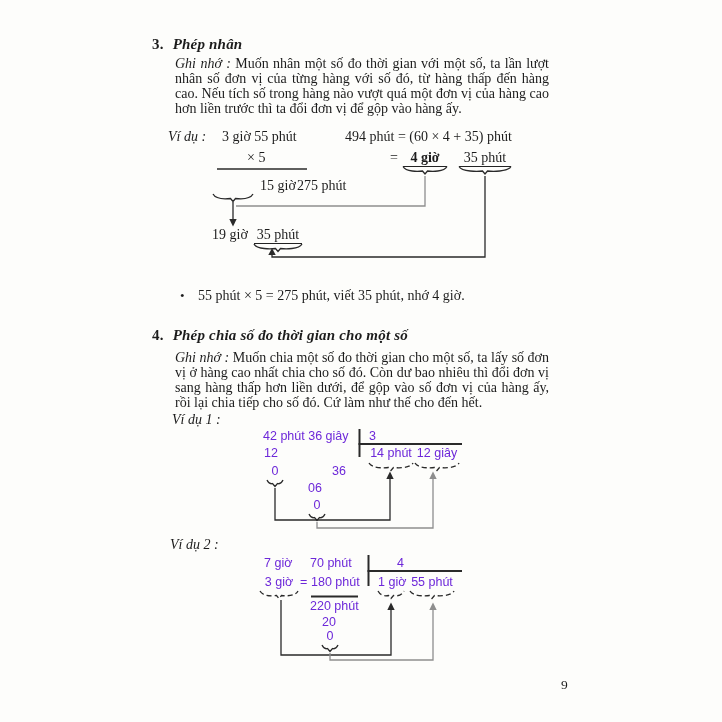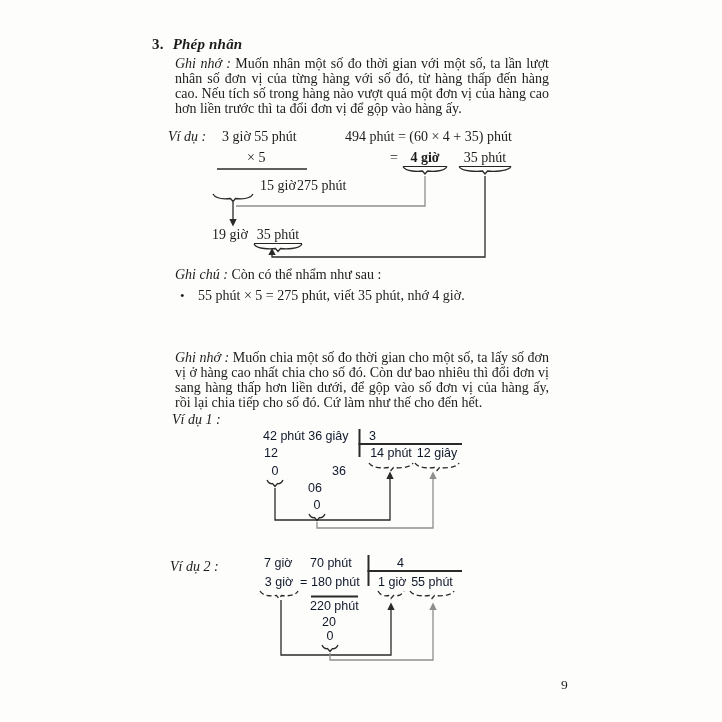--- a/index.html
+++ b/index.html
@@ -8,21 +8,21 @@
     background:#fdfdfb;
     font-family:"Liberation Serif", serif;
     color:#1c1c1c;
     position:relative;
     overflow:hidden;
   }
   .canvas{position:absolute;inset:0;width:722px;height:722px;padding-left:8px;}
   section{position:absolute;inset:0;pointer-events:none;}
   .abs{position:absolute;white-space:nowrap;}
   .t{font-size:14px;line-height:15px;}            
-  .ts{font-family:"Liberation Sans",sans-serif;font-size:12.5px;line-height:13.5px;color:#0f172a;}
+  .ts{font-family:"Liberation Sans",sans-serif;font-size:12.5px;line-height:13.5px;color:#6d28d9;}
   .it{font-style:italic;}
   .heading{font-size:15px;letter-spacing:.2px;}
   .heading .num{font-weight:bold;margin-right:9px;}
   .heading .ttl{font-weight:bold;font-style:italic;}
   .para{
     position:absolute;left:175px;width:374px;
     font-size:14px;line-height:15px;text-align:justify;
     white-space:normal;
   }
   .ctr{text-align:center;display:block;}
@@ -51,48 +51,47 @@
     <div class="abs t" style="left:345px;top:129px;">494 phút = (60 × 4 + 35) phút</div>
     <div class="abs t" style="left:247px;top:150px;">× 5</div>
     <div class="abs t" style="left:390px;top:150px;">=</div>
     <div class="abs t ctr ul" style="left:403px;top:150px;width:44px;font-weight:bold;">4 giờ</div>
     <div class="abs t ctr ul" style="left:459px;top:150px;width:52px;">35 phút</div>
     <div class="abs t ctr" style="left:213px;top:178px;width:42px;margin-left:44px;">15 giờ</div>
     <div class="abs t" style="left:257px;top:178px;margin-left:40px;">275 phút</div>
     <div class="abs t" style="left:212px;top:227px;">19 giờ</div>
     <div class="abs t ctr ul" style="left:254px;top:227px;width:48px;">35 phút</div>
 
-    <div class="para" style="top:267px;">
-      <span class="it">Ghi chú :</span>
-      <span>Còn có thể nhẩm như sau :</span>
-    </div>
     <div class="abs t" style="left:180px;top:288px;">
       <span class="bullet-dot">•</span><span>55 phút × 5 = 275 phút, viết 35 phút, nhớ 4 giờ.</span>
     </div>
   </section>
 
   <section>
+    <div class="abs heading" style="left:152px;top:327px;">
+      <span class="num">4.</span><span class="ttl">Phép chia số đo thời gian cho một số</span>
+    </div>
 
     <div class="para" style="top:350px;">
       <span class="it">Ghi nhớ :</span>
       <span>Muốn chia một số đo thời gian cho một số, ta lấy số đơn vị ở hàng cao nhất chia cho số đó. Còn dư bao nhiêu thì đổi đơn vị sang hàng thấp hơn liền dưới, để gộp vào số đơn vị của hàng ấy, rồi lại chia tiếp cho số đó. Cứ làm như thế cho đến hết.</span>
     </div>
 
     <div class="abs t it" style="left:172px;top:412px;">Ví dụ 1 :</div>
     <div class="abs ts" style="left:263px;top:430px;">42 phút 36 giây</div>
     <div class="abs ts" style="left:369px;top:430px;">3</div>
     <div class="abs ts" style="left:264px;top:447px;">12</div>
     <div class="abs ts ctr" style="left:369px;top:447px;width:44px;">14 phút</div>
     <div class="abs ts ctr" style="left:415px;top:447px;width:44px;">12 giây</div>
     <div class="abs ts ctr" style="left:267px;top:465px;width:16px;">0</div>
     <div class="abs ts" style="left:308px;top:465px;margin-left:24px;">36</div>
     <div class="abs ts" style="left:308px;top:482px;">06</div>
     <div class="abs ts ctr" style="left:309px;top:499px;width:16px;">0</div>
 
-    <div class="abs t it" style="left:170px;top:559px;">Ví dụ 2 :</div>
+    <div class="abs t it" style="left:170px;top:537px;">Ví dụ 2 :</div>
     <div class="abs ts" style="left:264px;top:557px;">7 giờ</div>
     <div class="abs ts" style="left:310px;top:557px;">70 phút</div>
     <div class="abs ts" style="left:397px;top:557px;">4</div>
     <div class="abs ts ctr" style="left:260px;top:576px;width:38px;">3 giờ</div>
     <div class="abs ts" style="left:300px;top:576px;">=</div>
     <div class="abs ts" style="left:311px;top:576px;">180 phút</div>
     <div class="abs ts ctr" style="left:378px;top:576px;width:26px;">1 giờ</div>
     <div class="abs ts ctr" style="left:410px;top:576px;width:44px;">55 phút</div>
     <div class="abs ts" style="left:310px;top:600px;">220 phút</div>
     <div class="abs ts" style="left:322px;top:616px;">20</div>

